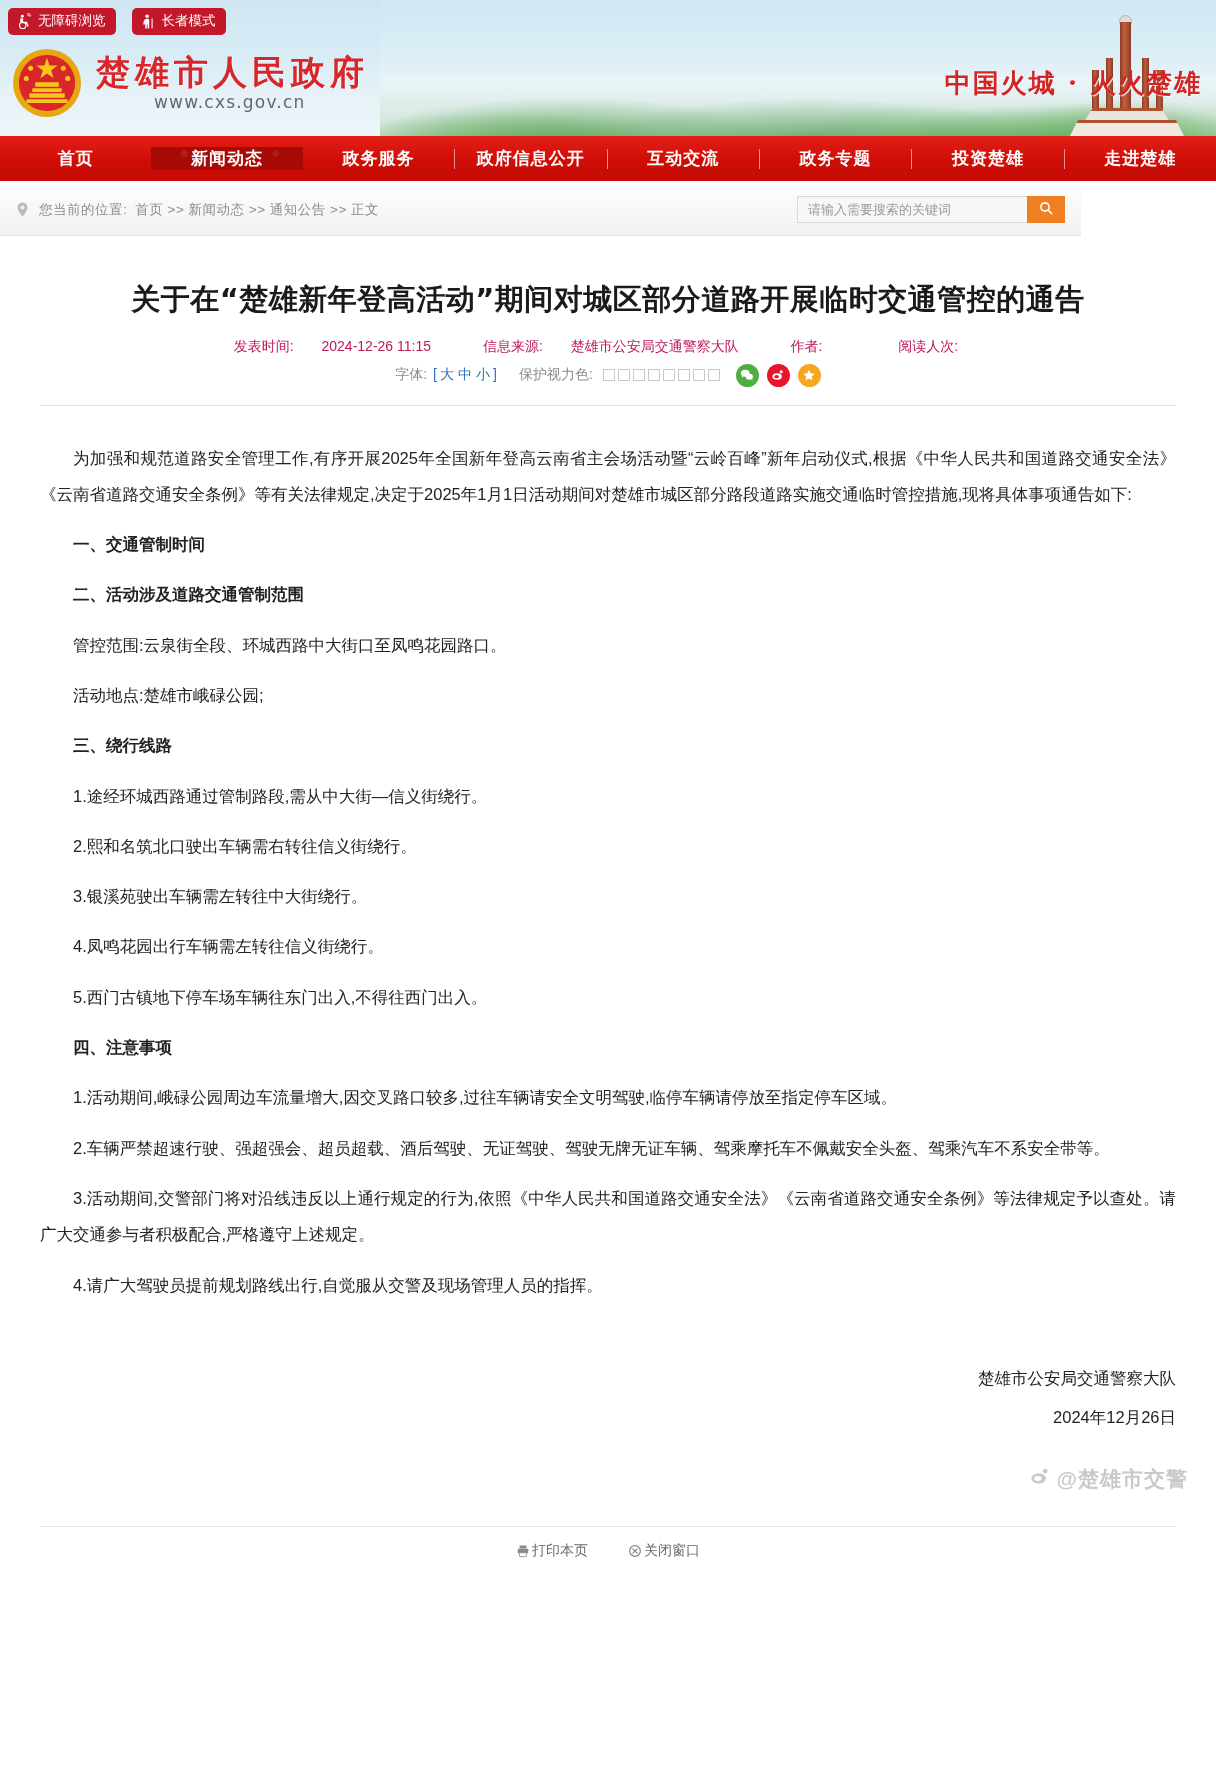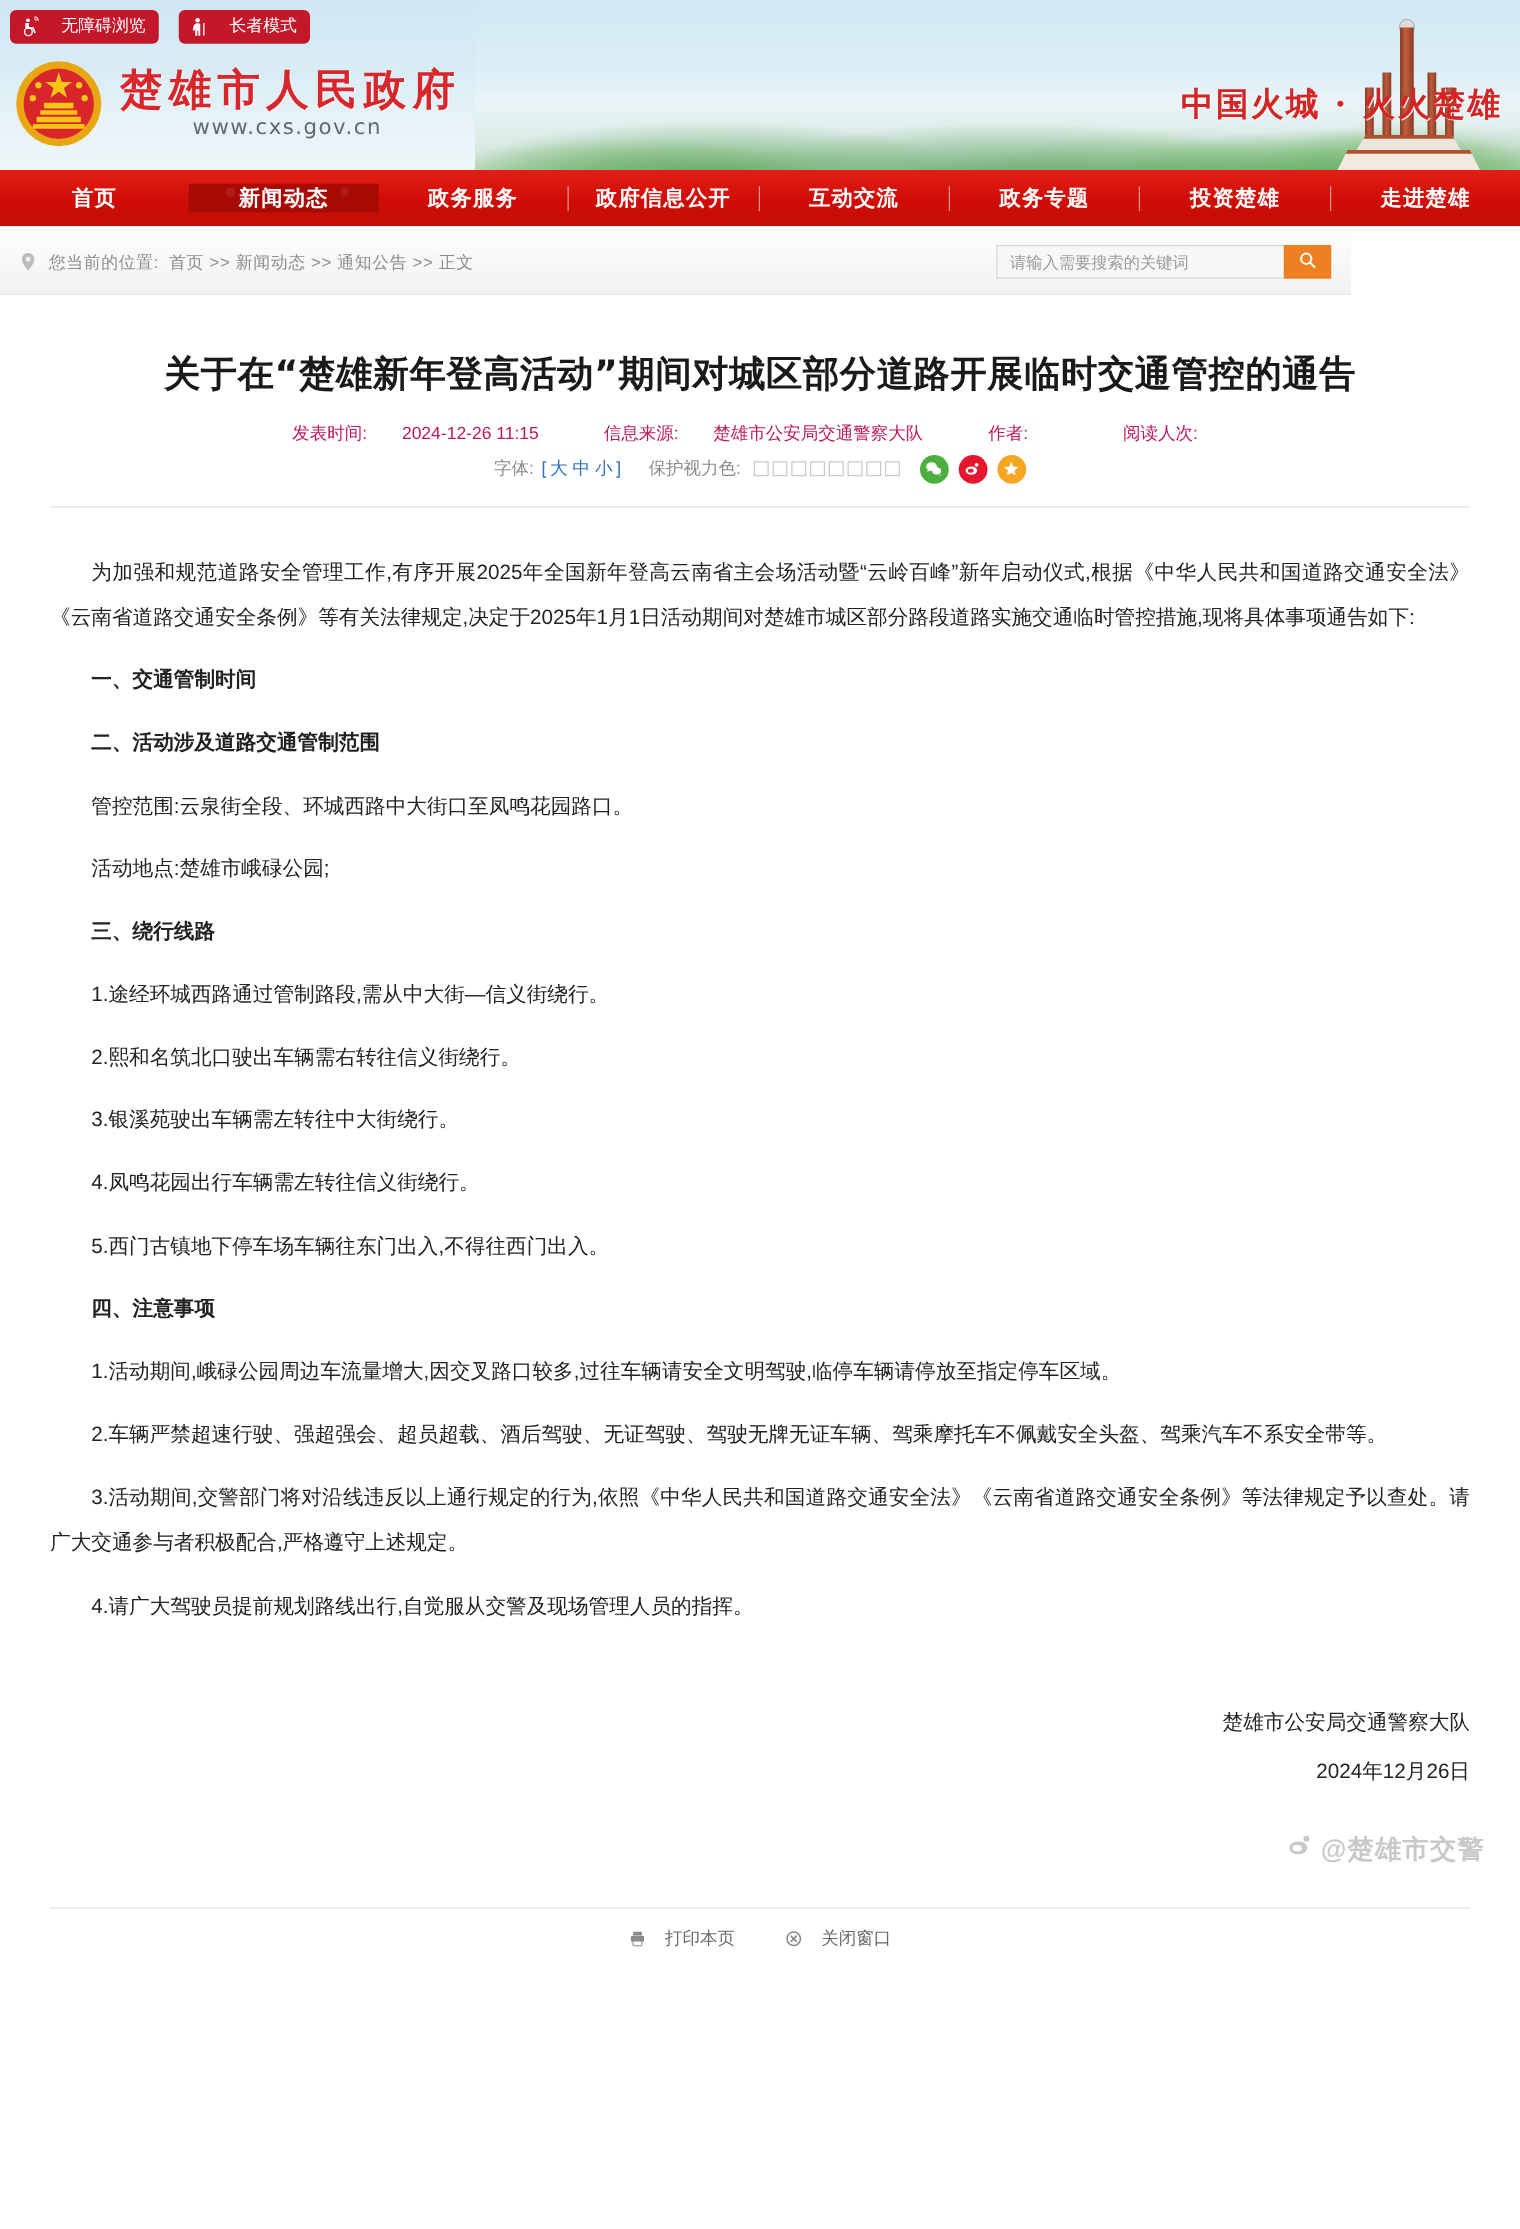--- a/index.html
+++ b/index.html
@@ -71,21 +71,21 @@
     font-family: "DejaVu Serif", serif;
     font-size: 26px; font-weight: bold; letter-spacing: 2px;
     color: #d42424;
     text-shadow: 1px 1px 0 rgba(255,255,255,.85);
     white-space: nowrap;
   }
 
   
   .acc-bar { position: absolute; left: 8px; top: 8px; display: flex; gap: 16px; z-index: 5; }
   .acc-btn {
-    display: flex; align-items: center; gap: 16px;
+    display: flex; align-items: center; gap: 5px;
     background: #c2182a; color: #fff;
     border-radius: 5px; padding: 4px 10px 5px 8px;
     font-size: 13.5px; white-space: nowrap;
     cursor: pointer;
   }
   .acc-btn svg { display: block; }
 
   .gov-logo { position: absolute; left: 10px; top: 46px; display: flex; align-items: center; z-index: 4; }
   .emblem { width: 74px; height: 74px; flex: 0 0 74px; }
   .gov-text { margin-left: 12px; }
@@ -204,21 +204,21 @@
     display: flex; align-items: center; gap: 6px;
     letter-spacing: 1px;
   }
   .wm-bird { font-size: 22px; color: #c9c9c9; }
   .footer-rule { border-top: 1px solid #e2e2e2; margin: 0 40px; position: absolute; left:0; right:0; top: 88px; }
   .foot-actions {
     position: absolute; left: 50%; transform: translateX(-50%);
     top: 104px; display: flex; gap: 40px;
     font-size: 14px; color: #6a6a6a; white-space: nowrap;
   }
-  .foot-actions span { display: flex; align-items: center; gap: 15px; cursor: pointer; }
+  .foot-actions span { display: flex; align-items: center; gap: 2px; cursor: pointer; }
 </style>
 </head>
 <body>
 
 <div class="banner">
   <div class="banner-scenery">
     <div class="banner-hill"></div>
     <div class="monument">
       <div class="mon-ball"></div>
       <div class="mon-col"></div>

